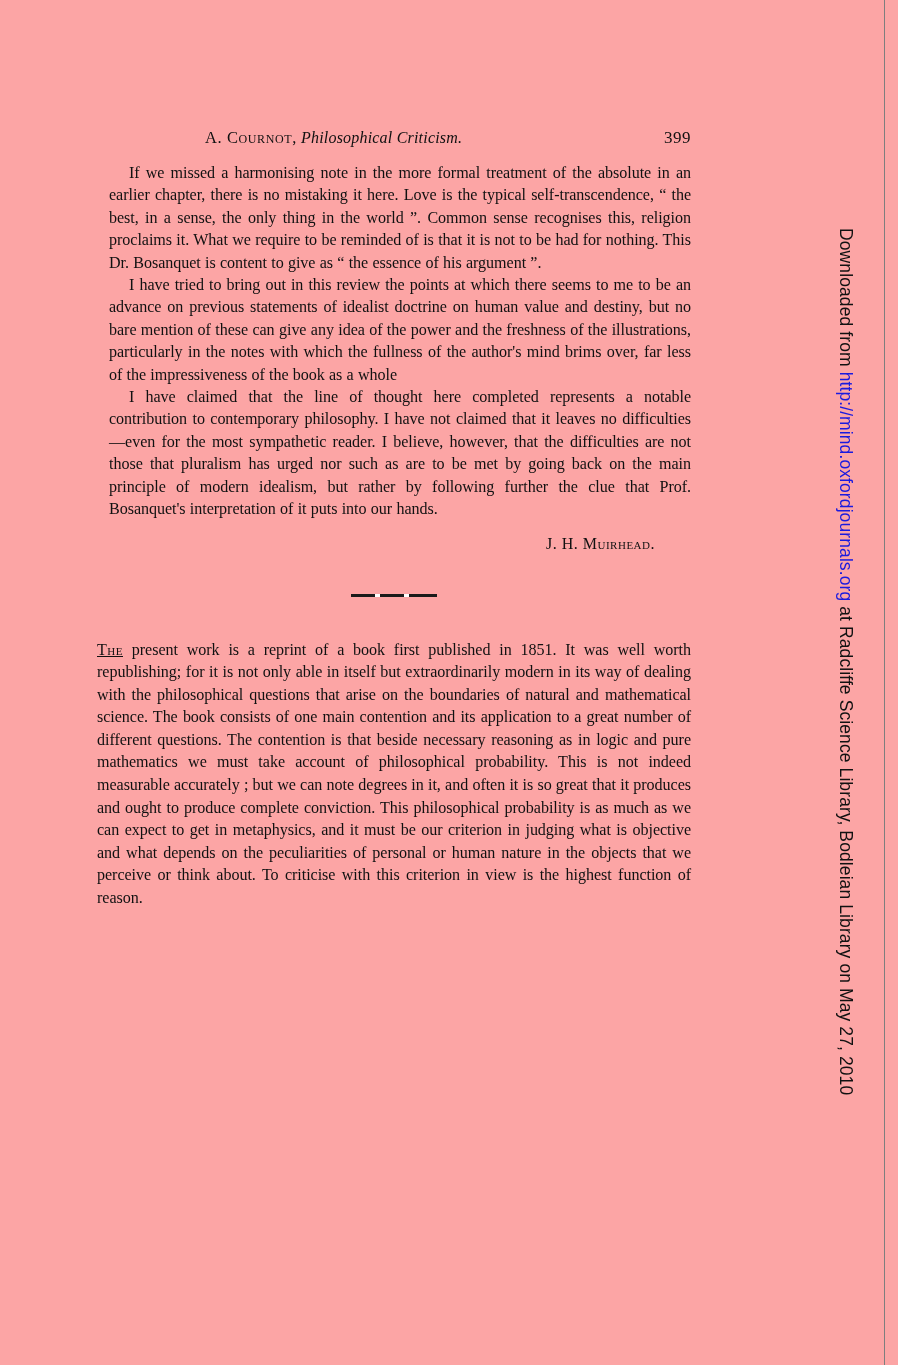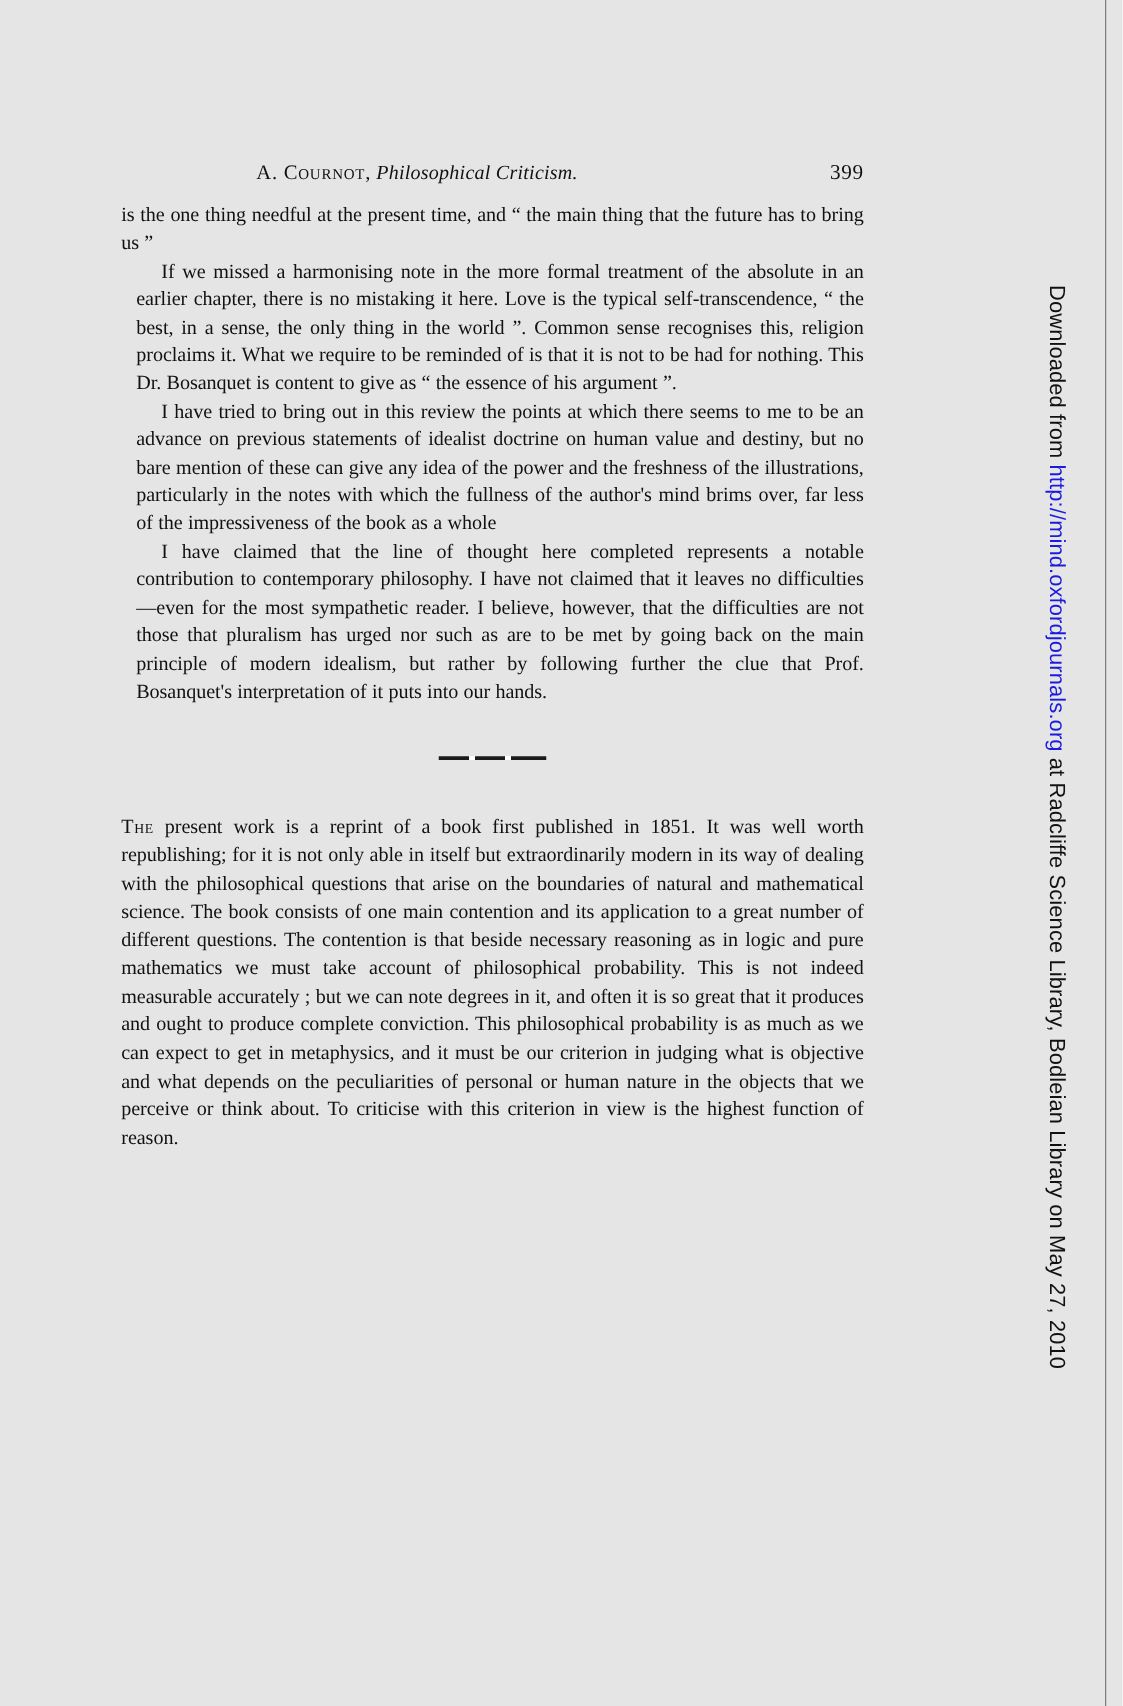--- a/index.html
+++ b/index.html
@@ -12,21 +12,21 @@
   body {
     font-family: "Liberation Serif", "DejaVu Serif", serif;
     color: #111111;
   }
 
   #page {
     position: relative;
     width: 898px;
     height: 1365px;
     margin: 0 auto;
-    background: #e5e5e5;
+    background: #fca5a5;
     overflow: hidden;
   }
 
   
   .edge-rule {
     position: absolute;
     top: 0;
     left: 884px;
     width: 1px;
     height: 1365px;
@@ -141,20 +141,21 @@
   .review p {
     margin: 0;
     font-size: 16.1px;
     line-height: 22.6px;
     text-align: justify;
     letter-spacing: -0.05px;
   }
   .lead-caps {
     font-variant: small-caps;
     letter-spacing: 0.5px;
+    text-decoration: underline;
   }
 
   
   .download-stamp {
     position: absolute;
     left: 836px;
     top: 228px;
     width: 26px;
     height: 1000px;
   }
@@ -184,28 +185,31 @@
   <div class="text-column">
 
     <div class="running-head">
       <div class="head-inner">
         <span class="smallcaps">A. Cournot,</span>
         <span class="head-title">Philosophical Criticism.</span>
       </div>
       <span class="folio">399</span>
     </div>
 
-    <p class="body-par cont">is the one thing needful at the present time, and “ the main thing that the future has to bring us ”</p>
 
     <p class="body-par indent">If we missed a harmonising note in the more formal treatment of the absolute in an earlier chapter, there is no mistaking it here. Love is the typical self-transcendence, “ the best, in a sense, the only thing in the world ”. Common sense recognises this, religion proclaims it. What we require to be reminded of is that it is not to be had for nothing. This Dr. Bosanquet is content to give as “ the essence of his argument ”.</p>
 
     <p class="body-par indent">I have tried to bring out in this review the points at which there seems to me to be an advance on previous statements of idealist doctrine on human value and destiny, but no bare mention of these can give any idea of the power and the freshness of the illustrations, particularly in the notes with which the fullness of the author's mind brims over, far less of the impressiveness of the book as a whole</p>
 
     <p class="body-par indent">I have claimed that the line of thought here completed represents a notable contribution to contemporary philosophy. I have not claimed that it leaves no difficulties—even for the most sympathetic reader. I believe, however, that the difficulties are not those that pluralism has urged nor such as are to be met by going back on the main principle of modern idealism, but rather by following further the clue that Prof. Bosanquet's interpretation of it puts into our hands.</p>
 
+    <div class="signature">
+      <span class="init">J. H.</span>
+      <span>Muirhead.</span>
+    </div>
 
     <div class="divider-wrap">
       <span class="divider"></span>
     </div>
 
 
     <div class="review">
       <p><span class="lead-caps">The</span><span> present work is a reprint of a book first published in 1851. It was well worth republishing; for it is not only able in itself but extraordinarily modern in its way of dealing with the philosophical questions that arise on the boundaries of natural and mathematical science. The book consists of one main contention and its application to a great number of different questions. The contention is that beside necessary reasoning as in logic and pure mathematics we must take account of philosophical probability. This is not indeed measurable accurately ; but we can note degrees in it, and often it is so great that it produces and ought to produce complete conviction. This philosophical probability is as much as we can expect to get in metaphysics, and it must be our criterion in judging what is objective and what depends on the peculiarities of personal or human nature in the objects that we perceive or think about. To criticise with this criterion in view is the highest function of reason.</span></p>
     </div>
 

